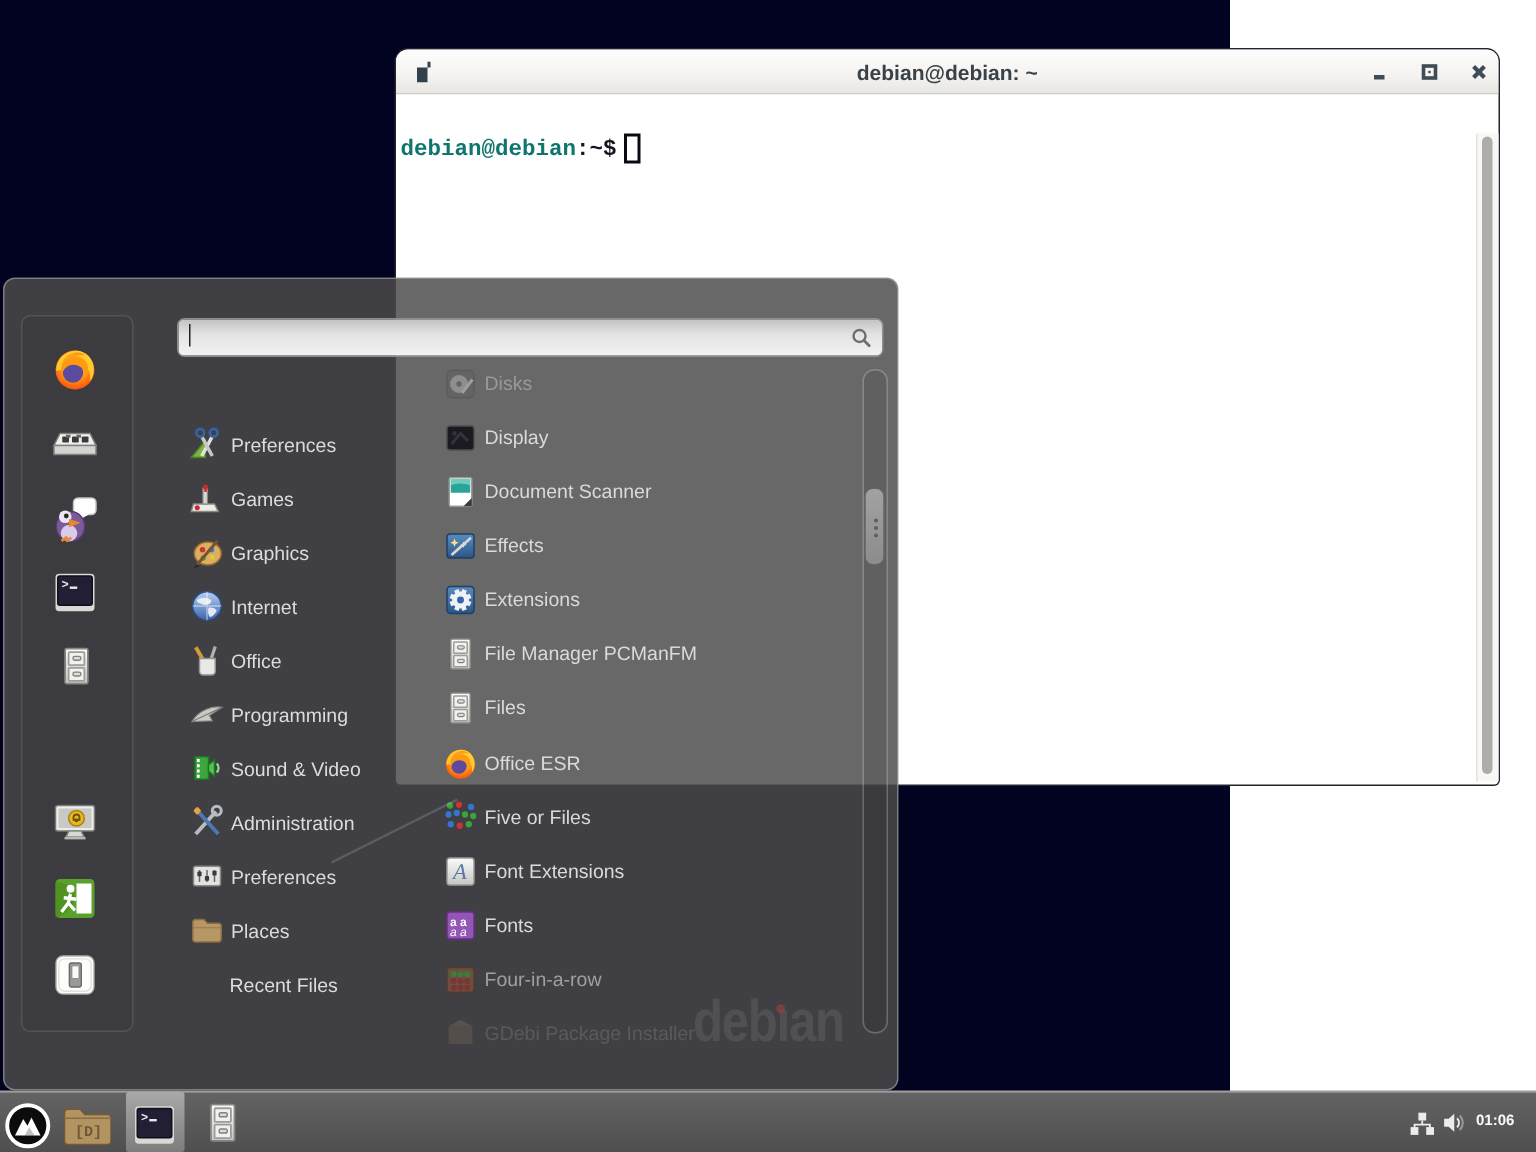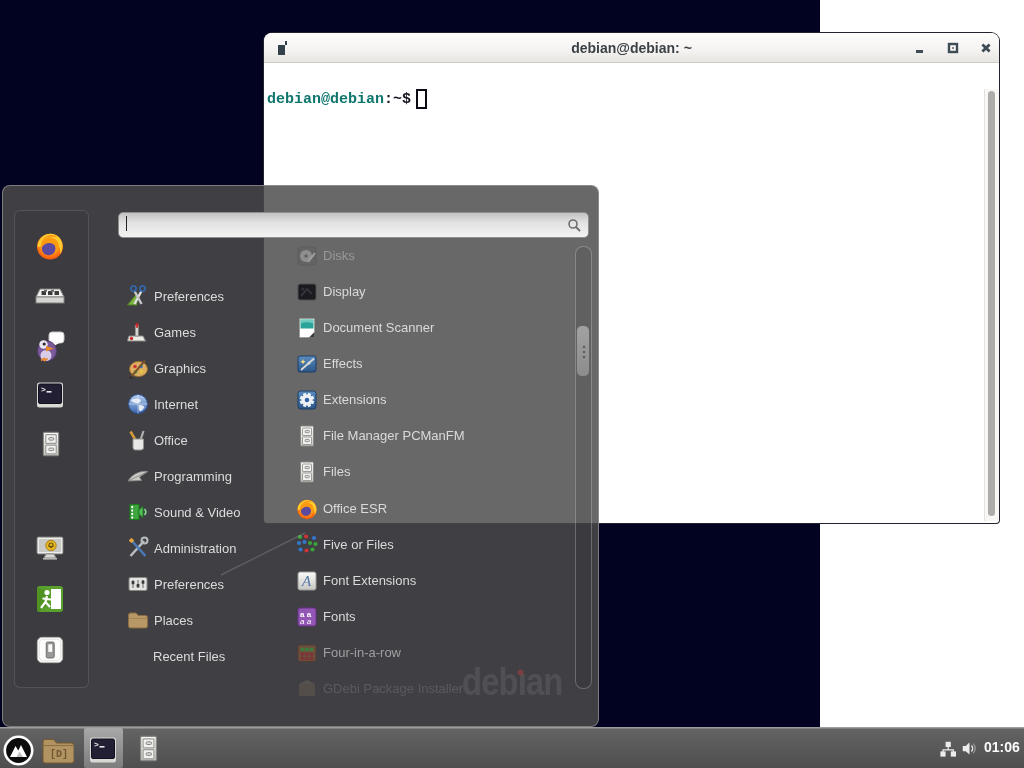--- a/index.html
+++ b/index.html
@@ -13,21 +13,21 @@
 #prompt{position:absolute;left:2px;top:2px;font-family:"Liberation Mono",monospace;font-size:15px;font-weight:bold;letter-spacing:0px;color:#171421;white-space:pre}
 #prompt b{color:#0f766e}
 #cursor{position:absolute;left:151px;top:0px;width:7px;height:16px;border:2px solid #0a0a14}
 #tscroll{position:absolute;left:720px;top:56px;width:14px;height:432px;background:#f8f7f6;border-left:1px solid #e5e2df}
 #tthumb{position:absolute;left:3px;top:2px;width:7px;height:425px;background:#aeaca9;border-radius:4px}
 
 .wb{position:absolute;top:8px;width:14px;height:14px}
 
 #panel{position:absolute;left:0;top:727px;width:1024px;height:41px;background:linear-gradient(180deg,#9d9d9d 0,#9d9d9d 1px,#636363 2px,#4f4f4f 100%)}
 #termbtn{position:absolute;left:84px;top:1px;width:39px;height:40px;background:linear-gradient(180deg,#a8a8a8,#7d7d7d);border-radius:2px}
-#clock{position:absolute;left:984px;top:0;width:41px;height:41px;line-height:41px;font-size:14px;font-weight:bold;color:#fbfbfb}
+#clock{position:absolute;left:984px;top:0;width:41px;height:41px;line-height:41px;font-size:10px;font-weight:bold;color:#fbfbfb}
 
 #menu{position:absolute;left:2px;top:185px;width:597px;height:542px;background:rgba(75,75,75,0.84);border:1px solid rgba(158,158,158,0.65);border-radius:8px;box-sizing:border-box}
 #sidebar{position:absolute;left:11px;top:24px;width:73px;height:476px;border:1px solid rgba(255,255,255,0.12);background:rgba(0,0,0,0.05);border-radius:6px}
 #searchbox{position:absolute;left:115px;top:26px;width:469px;height:24px;background:linear-gradient(180deg,#c2c2c2 0,#e2e2e2 40%,#f3f3f3 100%);border:1px solid #8e8e8e;border-radius:5px}
 #caret{position:absolute;left:7px;top:3px;width:1px;height:15px;background:#222}
 #allapps{position:absolute;left:115px;top:63px;width:130px;height:28px;background:linear-gradient(180deg,#5e5e5e,#525252);border:1px solid rgba(255,255,255,0.30);border-radius:5px;color:#f0f0f0;font-size:13px;line-height:27px;padding-left:12px;box-sizing:border-box}
 .cat{position:absolute;left:123px;height:26px;color:#dcdcdc;font-size:13px}
 .cat .lbl{position:absolute;left:28px;top:5px;white-space:nowrap}
 .app{position:absolute;left:292px;height:24px;color:#dadada;font-size:13px}
 .app .lbl{position:absolute;left:28px;top:4px;white-space:nowrap}

